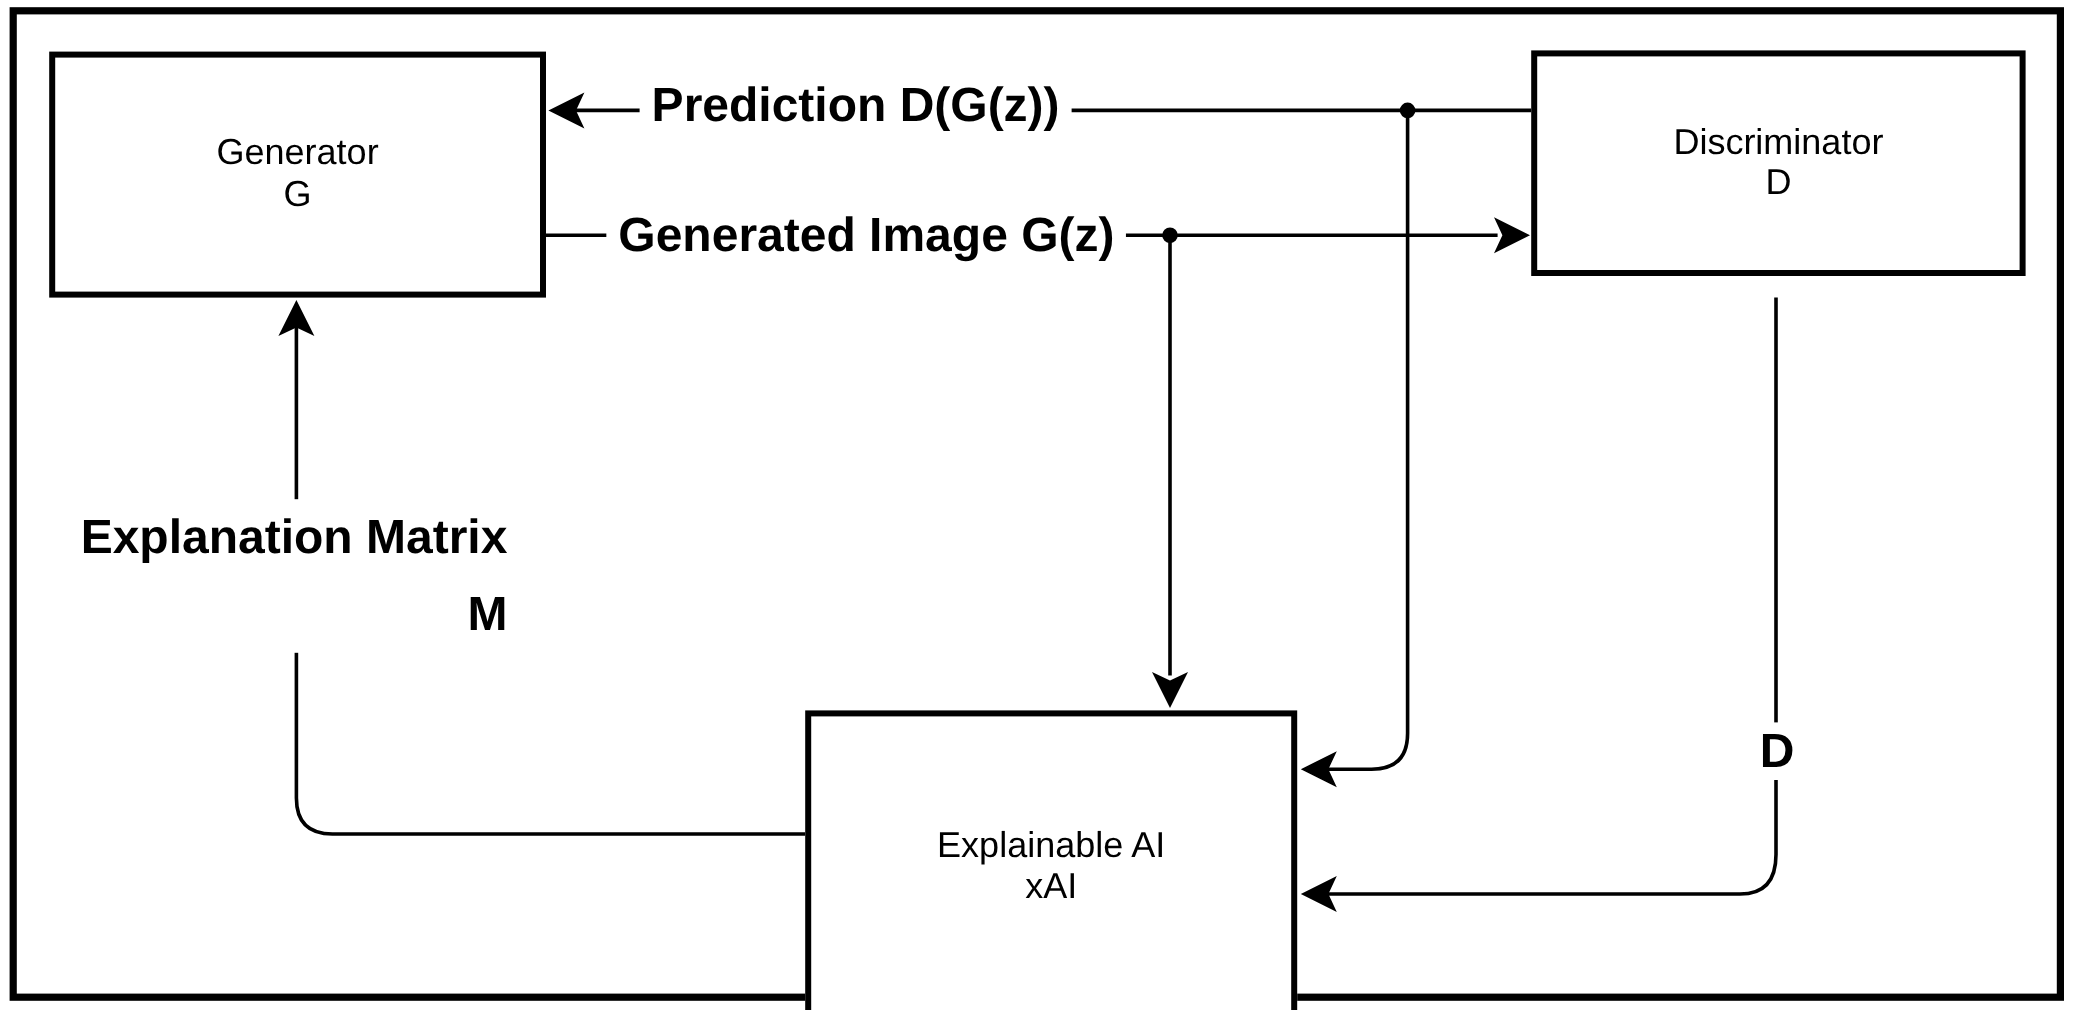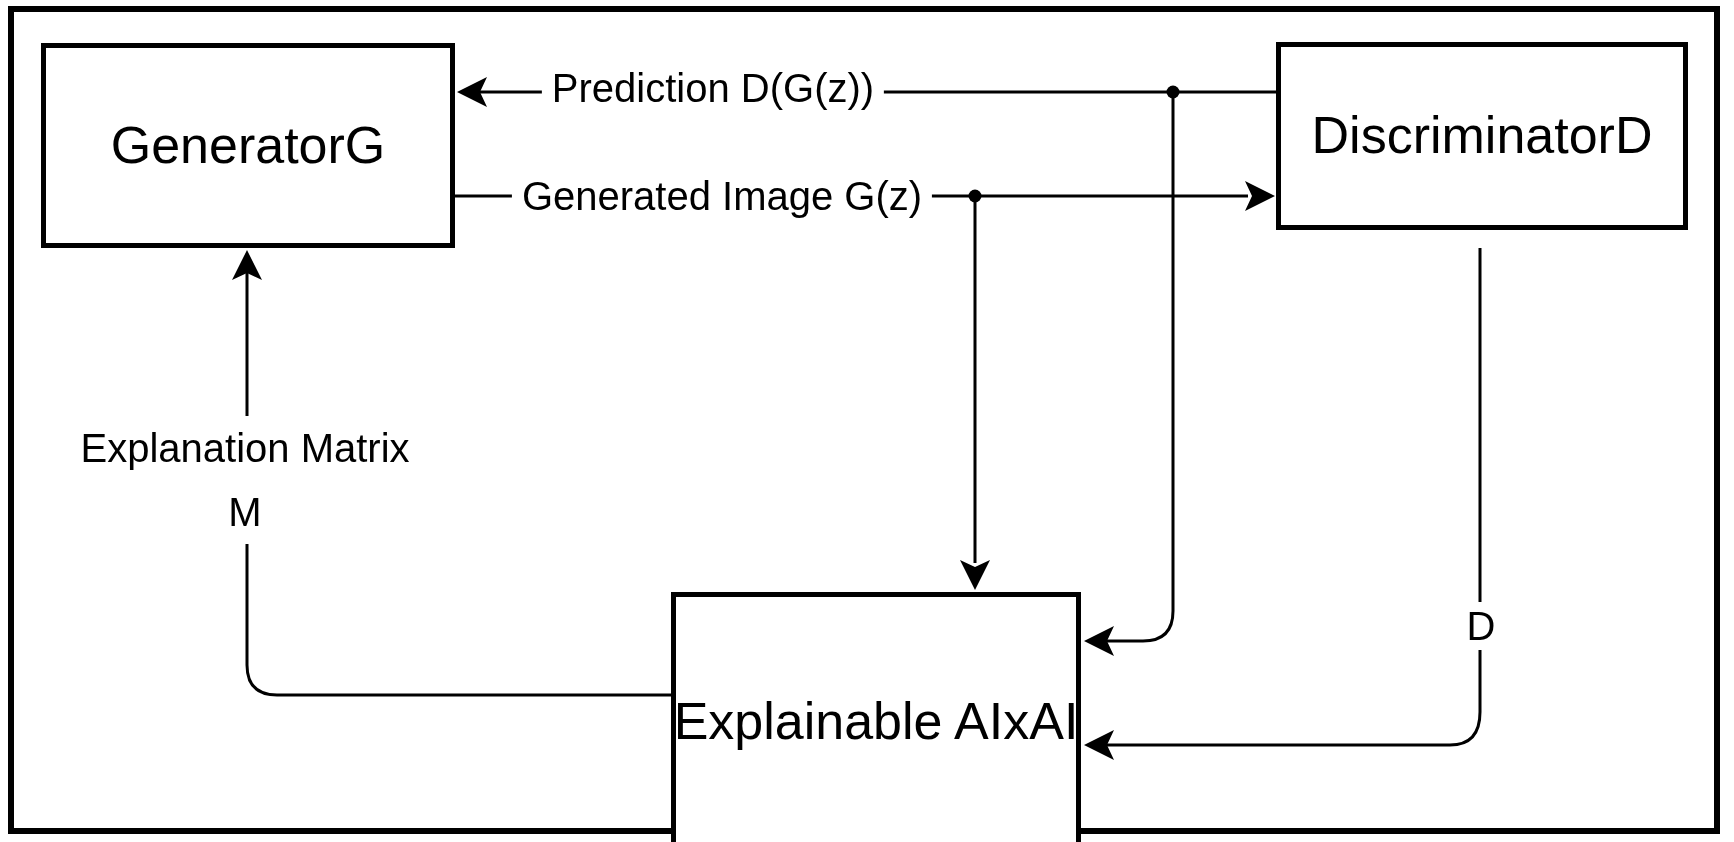--- a/index.html
+++ b/index.html
@@ -17,35 +17,35 @@
     border:6px solid #000000;
     box-sizing:border-box;
     background:transparent;
   }
   svg.connectors{position:absolute;left:0;top:0;}
   .node{
     position:absolute;
     border:5px solid #000000;
     background:#ffffff;
     box-sizing:border-box;
-    display:flex;flex-direction:row;
+    display:flex;flex-direction:column;
     align-items:center;justify-content:center;
-    font-size:52px;line-height:1.15;
+    font-size:30px;line-height:1.15;
     text-align:center;white-space:nowrap;
   }
   .node-generator{left:41px;top:43px;width:414px;height:205px;}
   .node-discriminator{left:1276px;top:42px;width:412px;height:188px;}
   .node-xai{left:671px;top:592px;width:410px;height:260px;}
   .edge-label{
     position:absolute;
     transform:translate(-50%,-50%);
     background:#ffffff;
     font-size:40px;line-height:1.2;
     padding:0 10px;
-    text-align:center;white-space:nowrap;
+    text-align:right;white-space:nowrap;font-weight:bold;
   }
   .edge-label--prediction{left:713px;top:88px;}
   .edge-label--generated-image{left:722px;top:196px;}
   .edge-label--explanation{left:245px;top:480px;line-height:1.6;}
   .edge-label--d{left:1481px;top:626px;padding:0 6px;}
 </style>
 </head>
 <body>
 
 <div class="stage">

